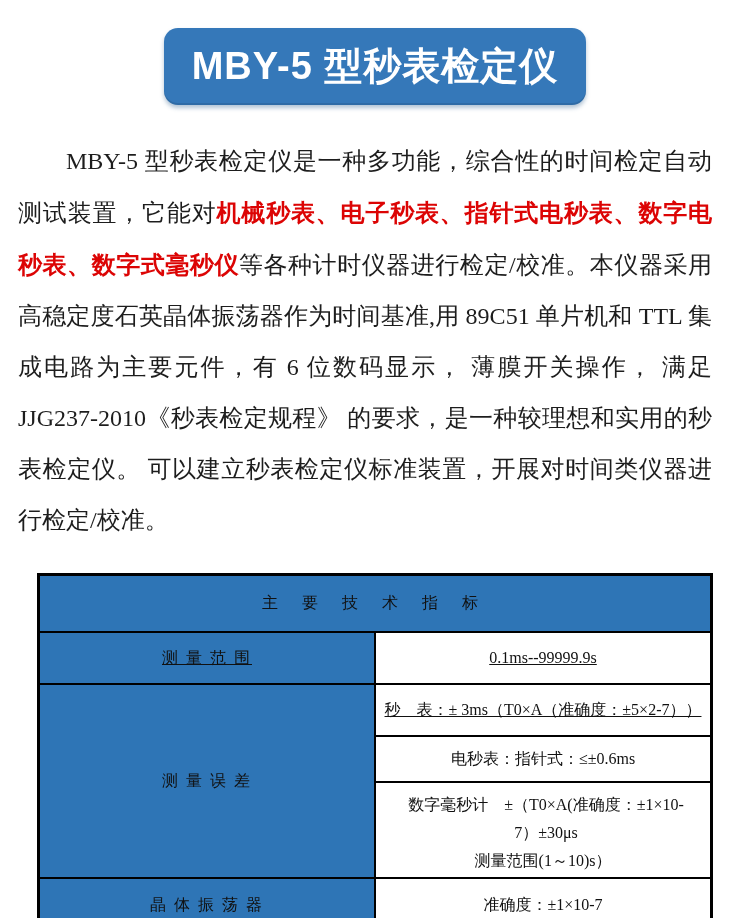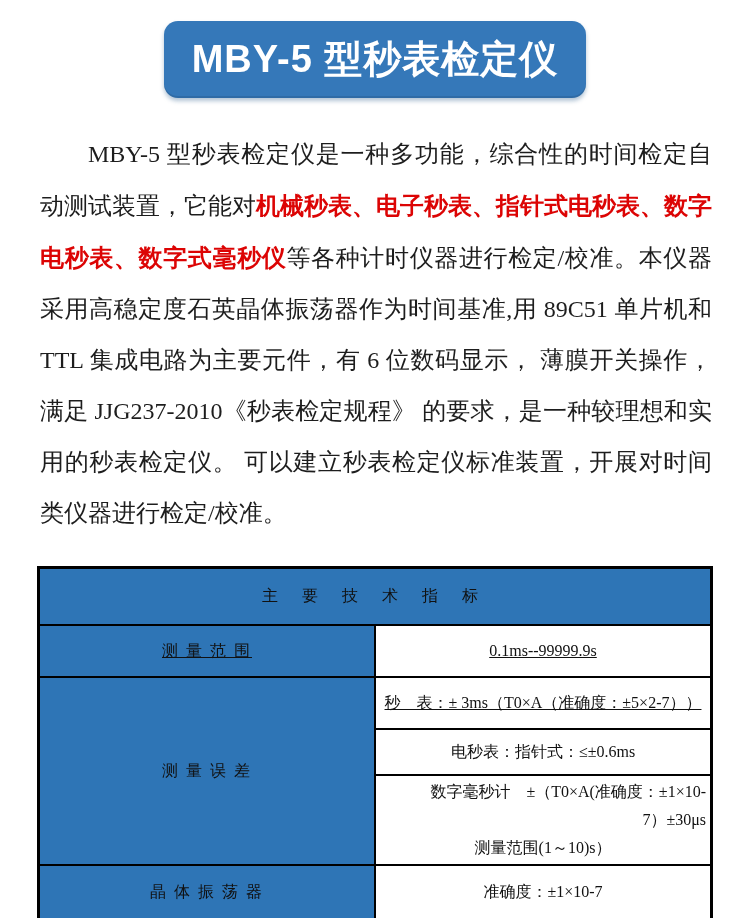--- a/index.html
+++ b/index.html
@@ -8,33 +8,33 @@
     --highlight-red:#dc0404;
     --text:#1d1d1d;
     --border:#000000;
   }
   html,body{margin:0;padding:0;}
   body{
     width:750px;height:918px;background:#ffffff;overflow:hidden;position:relative;
     font-family:"Liberation Serif","DejaVu Serif",serif;
   }
   .banner-wrap{
-    display:flex;justify-content:center;padding-top:21px;
+    display:flex;justify-content:center;padding-top:28px;
   }
   .banner{
     width:422px;height:77px;border-radius:14px;
     background:var(--banner-blue);
     color:#ffffff;
     font-family:"Liberation Sans","DejaVu Sans",sans-serif;
     font-weight:bold;font-size:38px;letter-spacing:1px;
     display:flex;align-items:center;justify-content:center;
     box-shadow:0 3px 4px rgba(35,85,135,.35), inset 0 -2px 0 rgba(0,0,0,.10);
   }
   .intro{
-    margin:31px 38px 0 40px;
+    margin:31px 38px 0 18px;
     font-size:24px;line-height:51px;
     color:var(--text);
     text-align:justify;
     text-indent:2em;
   }
   .intro .hl{
     color:var(--highlight-red);
     font-weight:bold;
     font-family:"Liberation Sans","DejaVu Sans",sans-serif;
   }
@@ -64,21 +64,21 @@
   td.lbl{
     width:148px;
     background:var(--table-blue);
     color:#ffffff;
     letter-spacing:2px;
   }
   td.h48{height:46px;text-decoration:underline;}
   td.h42{height:40px;border-radius:18px;}
   td.h58{height:56px;}
   td.h50{height:48px;}
-  .dline1{display:block;text-align:right;padding-left:6px;line-height:28px;}
+  .dline1{display:block;text-align:center;padding-left:6px;line-height:28px;margin-top:6px;}
   .dline2{display:block;text-align:center;line-height:28px;}
 </style>
 </head>
 <body>
 
 <div class="banner-wrap">
   <div class="banner">
     <span>MBY-5 型秒表检定仪</span>
   </div>
 </div>

